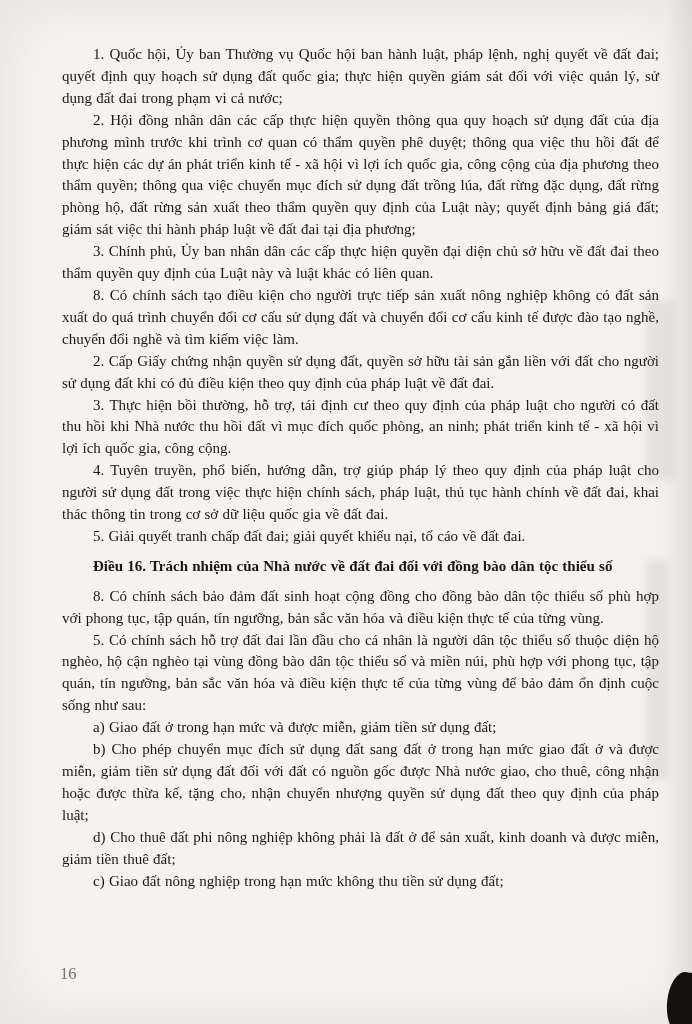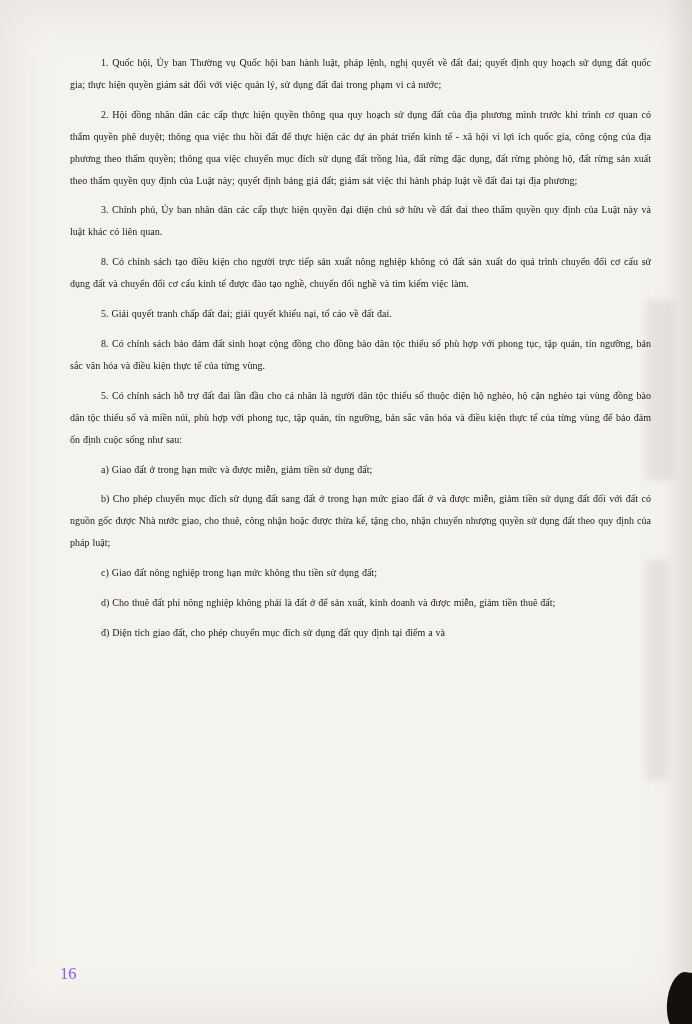--- a/index.html
+++ b/index.html
@@ -21,38 +21,38 @@
     color: #1b1813;
     box-shadow: inset 0 0 60px rgba(120,110,95,0.12);
   }
   .content {
     position: absolute;
     left: 62px;
     top: 44px;
     width: 597px;
   }
   .para {
-    margin: 8px;
-    font-size: 10px;
+    margin: 0;
+    font-size: 15px;
     line-height: 21.9px;
     text-align: justify;
     text-indent: 31px;
     word-spacing: 0.5px;
   }
   .heading {
     font-weight: bold;
     margin-top: 8px;
     margin-bottom: 8px;
   }
   .page-number {
     position: absolute;
     left: 60px;
     bottom: 40px;
     font-size: 16.5px;
-    color: #8b5cf6;
+    color: #737373;
   }
   
   .corner-mark {
     position: absolute;
     right: -7px;
     bottom: -10px;
     width: 32px;
     height: 62px;
     background: #14110d;
     border-radius: 45% 20% 0 55%;
@@ -78,28 +78,31 @@
 </head>
 <body>
 
 <div class="page">
 
   <div class="content">
     <p class="para">1. Quốc hội, Ủy ban Thường vụ Quốc hội ban hành luật, pháp lệnh, nghị quyết về đất đai; quyết định quy hoạch sử dụng đất quốc gia; thực hiện quyền giám sát đối với việc quản lý, sử dụng đất đai trong phạm vi cả nước;</p>
     <p class="para">2. Hội đồng nhân dân các cấp thực hiện quyền thông qua quy hoạch sử dụng đất của địa phương mình trước khi trình cơ quan có thẩm quyền phê duyệt; thông qua việc thu hồi đất để thực hiện các dự án phát triển kinh tế - xã hội vì lợi ích quốc gia, công cộng của địa phương theo thẩm quyền; thông qua việc chuyển mục đích sử dụng đất trồng lúa, đất rừng đặc dụng, đất rừng phòng hộ, đất rừng sản xuất theo thẩm quyền quy định của Luật này; quyết định bảng giá đất; giám sát việc thi hành pháp luật về đất đai tại địa phương;</p>
     <p class="para">3. Chính phủ, Ủy ban nhân dân các cấp thực hiện quyền đại diện chủ sở hữu về đất đai theo thẩm quyền quy định của Luật này và luật khác có liên quan.</p>
     <p class="para">8. Có chính sách tạo điều kiện cho người trực tiếp sản xuất nông nghiệp không có đất sản xuất do quá trình chuyển đổi cơ cấu sử dụng đất và chuyển đổi cơ cấu kinh tế được đào tạo nghề, chuyển đổi nghề và tìm kiếm việc làm.</p>
+    <p class="para">2. Cấp Giấy chứng nhận quyền sử dụng đất, quyền sở hữu tài sản gắn liền với đất cho người sử dụng đất khi có đủ điều kiện theo quy định của pháp luật về đất đai.</p>
+    <p class="para">3. Thực hiện bồi thường, hỗ trợ, tái định cư theo quy định của pháp luật cho người có đất thu hồi khi Nhà nước thu hồi đất vì mục đích quốc phòng, an ninh; phát triển kinh tế - xã hội vì lợi ích quốc gia, công cộng.</p>
+    <p class="para">4. Tuyên truyền, phổ biến, hướng dẫn, trợ giúp pháp lý theo quy định của pháp luật cho người sử dụng đất trong việc thực hiện chính sách, pháp luật, thủ tục hành chính về đất đai, khai thác thông tin trong cơ sở dữ liệu quốc gia về đất đai.</p>
     <p class="para">5. Giải quyết tranh chấp đất đai; giải quyết khiếu nại, tố cáo về đất đai.</p>
+    <p class="para heading">Điều 16. Trách nhiệm của Nhà nước về đất đai đối với đồng bào dân tộc thiểu số</p>
     <p class="para">8. Có chính sách bảo đảm đất sinh hoạt cộng đồng cho đồng bào dân tộc thiểu số phù hợp với phong tục, tập quán, tín ngưỡng, bản sắc văn hóa và điều kiện thực tế của từng vùng.</p>
     <p class="para">5. Có chính sách hỗ trợ đất đai lần đầu cho cá nhân là người dân tộc thiểu số thuộc diện hộ nghèo, hộ cận nghèo tại vùng đồng bào dân tộc thiểu số và miền núi, phù hợp với phong tục, tập quán, tín ngưỡng, bản sắc văn hóa và điều kiện thực tế của từng vùng để bảo đảm ổn định cuộc sống như sau:</p>
     <p class="para">a) Giao đất ở trong hạn mức và được miễn, giảm tiền sử dụng đất;</p>
     <p class="para">b) Cho phép chuyển mục đích sử dụng đất sang đất ở trong hạn mức giao đất ở và được miễn, giảm tiền sử dụng đất đối với đất có nguồn gốc được Nhà nước giao, cho thuê, công nhận hoặc được thừa kế, tặng cho, nhận chuyển nhượng quyền sử dụng đất theo quy định của pháp luật;</p>
+    <p class="para">d) Cho thuê đất phi nông nghiệp không phải là đất ở để sản xuất, kinh doanh và được miễn, giảm tiền thuê đất;</p>
     <p class="para">c) Giao đất nông nghiệp trong hạn mức không thu tiền sử dụng đất;</p>
-    <p class="para">d) Cho thuê đất phi nông nghiệp không phải là đất ở để sản xuất, kinh doanh và được miễn, giảm tiền thuê đất;</p>
-    <p class="para">đ) Diện tích giao đất, cho phép chuyển mục đích sử dụng đất quy định tại điểm a và</p>
   </div>
 
   <div class="page-number">16</div>
 
   <div class="edge-shade"></div>
   <div class="bleed bleed-1"></div>
   <div class="bleed bleed-2"></div>
   <div class="corner-mark"></div>
 
 </div>

